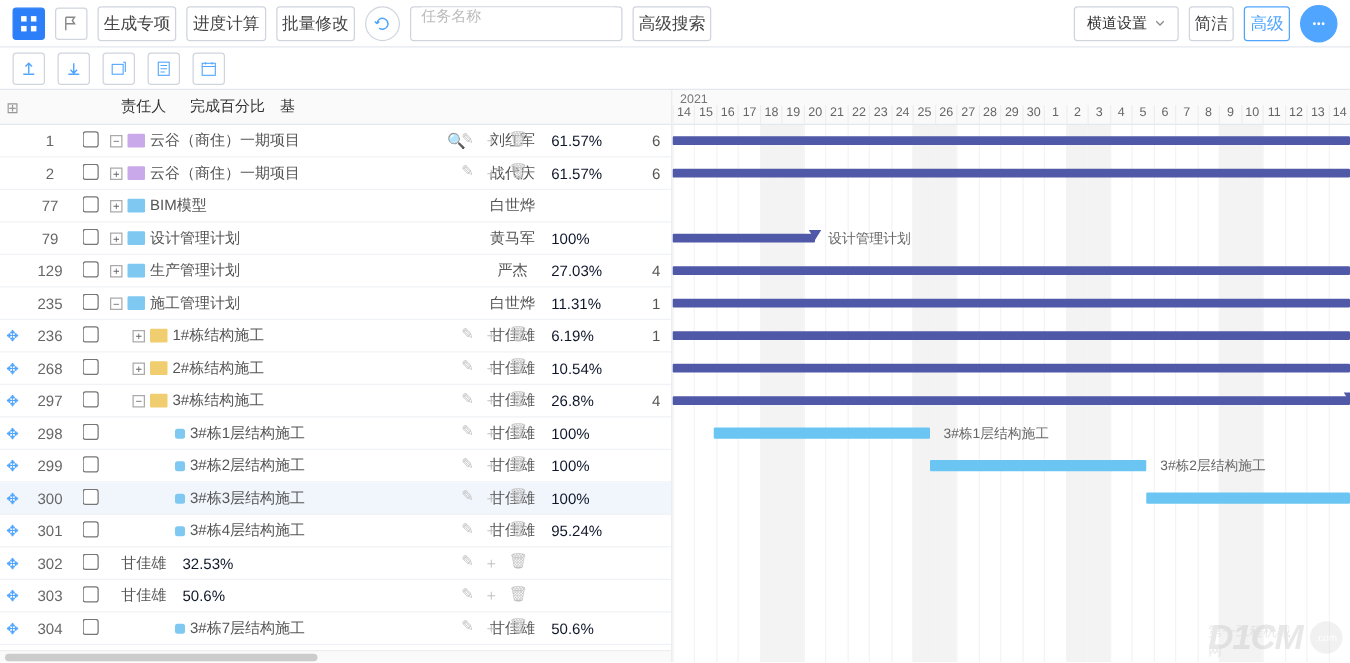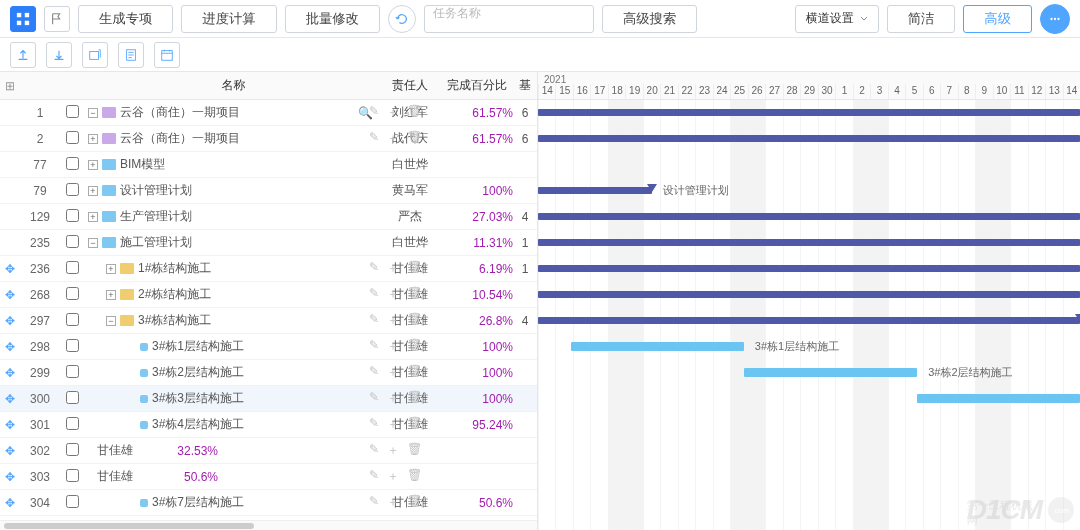--- a/index.html
+++ b/index.html
@@ -3,21 +3,21 @@
 <meta charset="utf-8">
 <style>
   * { box-sizing: border-box; margin: 0; padding: 0; font-family: "Microsoft YaHei", Arial, sans-serif; }
   body { width: 1080px; height: 530px; background: #fff; overflow: hidden; font-size: 12px; color: #555; position: relative; }
 
   
   .toolbar { height: 38px; border-bottom: 1px solid #e4e7ed; display: flex; align-items: center; padding: 0 10px; gap: 8px; }
   .tb-iconbox { width: 26px; height: 26px; border: 1px solid #d0d5dd; border-radius: 3px; display: flex; align-items: center; justify-content: center; cursor: pointer; color: #5b8bce; }
   .tb-iconbox.blue { background: #2d7ff9; border-color: #2d7ff9; color: #fff; }
   .tb-dropdown { height: 28px; border: 1px solid #d0d5dd; border-radius: 3px; display: flex; align-items: center; padding: 0 10px; gap: 6px; cursor: pointer; color: #333; }
-  .tb-btn { height: 28px; border: 1px solid #d0d5dd; border-radius: 3px; padding: 0 20px; display: flex; align-items: center; cursor: pointer; background: #fff; color: #444; }
+  .tb-btn { height: 28px; border: 1px solid #d0d5dd; border-radius: 3px; padding: 0 4px; display: flex; align-items: center; cursor: pointer; background: #fff; color: #444; }
   .tb-btn.primary { border-color: #50a5ff; color: #50a5ff; }
   .tb-circle { width: 28px; height: 28px; border: 1px solid #d0d5dd; border-radius: 50%; display: flex; align-items: center; justify-content: center; cursor: pointer; color: #50a5ff; }
   .tb-circle.solid { background: #50a5ff; border-color: #50a5ff; color: #fff; width: 30px; height: 30px; }
   .tb-search { height: 28px; border: 1px solid #d0d5dd; border-radius: 3px; display: flex; align-items: flex-start; padding: 0 8px; color: #bbb; width: 170px; }
   .tb-search input { border: none; outline: none; flex: 1; font-size: 12px; color: #444; }
   .tb-search input::placeholder { color: #bbb; }
   .tb-spacer { flex: 1; }
 
   
   .toolbar2 { height: 34px; display: flex; align-items: center; padding: 0 10px; gap: 10px; border-bottom: 1px solid #e4e7ed; }
@@ -46,21 +46,21 @@
   .row .chk { width: 24px; text-align: center; }
   .row .chk input { cursor: pointer; }
   .row .name { flex: 1; display: flex; align-items: center; gap: 4px; overflow: hidden; white-space: nowrap; }
   .indent0 { padding-left: 4px; } .indent1 { padding-left: 22px; } .indent2 { padding-left: 40px; }
   .expander { width: 10px; height: 10px; border: 1px solid #aaa; color: #666; font-size: 9px; line-height: 8px; text-align: center; cursor: pointer; background: #fff; }
   .folder { width: 14px; height: 11px; border-radius: 1px; display: inline-block; }
   .f-purple { background: #c9a9e9; } .f-blue { background: #7ec8f2; } .f-yellow { background: #f0cd6e; } .f-teal { width:8px; height:8px; background:#7ec8f2; border-radius:2px; }
   .row .actions { width: 0; display:flex; gap:8px; color:#bbb; position:absolute; right:168px; }
   .act { cursor:pointer; font-size:12px; color:#c2c2c2; }
   .row .owner { width: 62px; text-align: center; color: #555; }
-  .row .pct { width: 72px; text-align: right; color: #a21caf; }
+  .row .pct { width: 72px; text-align: left; color: #0f172a; }
   .row .base { width: 24px; text-align: center; color: #555; }
 
   
   .hscroll { height: 10px; border-top: 1px solid #eee; background:#fafafa; position:relative; }
   .hscroll .thumb { position:absolute; left:4px; top:2px; height:6px; width:250px; background:#ccc; border-radius:3px; }
 
   
   .ghead { height: 28px; border-bottom: 1px solid #e4e7ed; background: #fafafa; display:flex; flex-direction:column; }
   .ghead .yr { height:12px; font-size:10px; color:#777; padding-left:6px; padding-top:2px; }
   .ghead .days { flex:1; display:flex; }
@@ -167,21 +167,20 @@
     </div>
 </div>
 
 <div class="main">
 
   <div class="left">
     <div class="thead">
       <div class="th-icon">⊞</div>
       <div class="col-num"></div>
       <div class="col-check"></div>
-      <div class="col-name" style="text-align:center">名称</div>
       <div class="col-owner">责任人</div>
       <div class="col-pct">完成百分比</div>
       <div class="col-base">基</div>
     </div>
     <div class="rows" id="rows">
         <div class="row">
     <div class="move"></div>
     <div class="num">1</div>
     <div class="chk"><input type="checkbox" style=""></div>
     <div class="name indent0">

